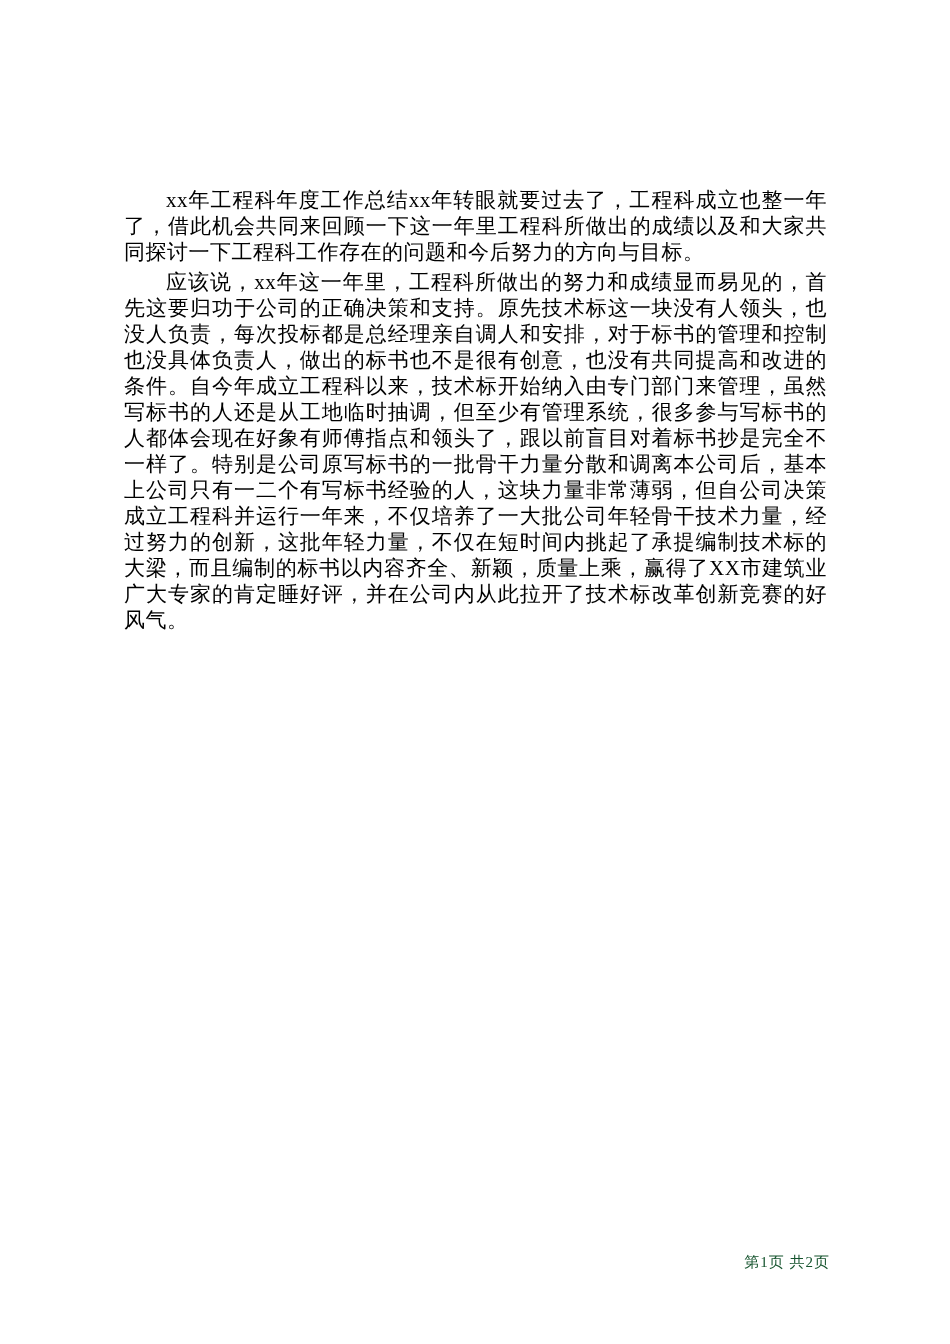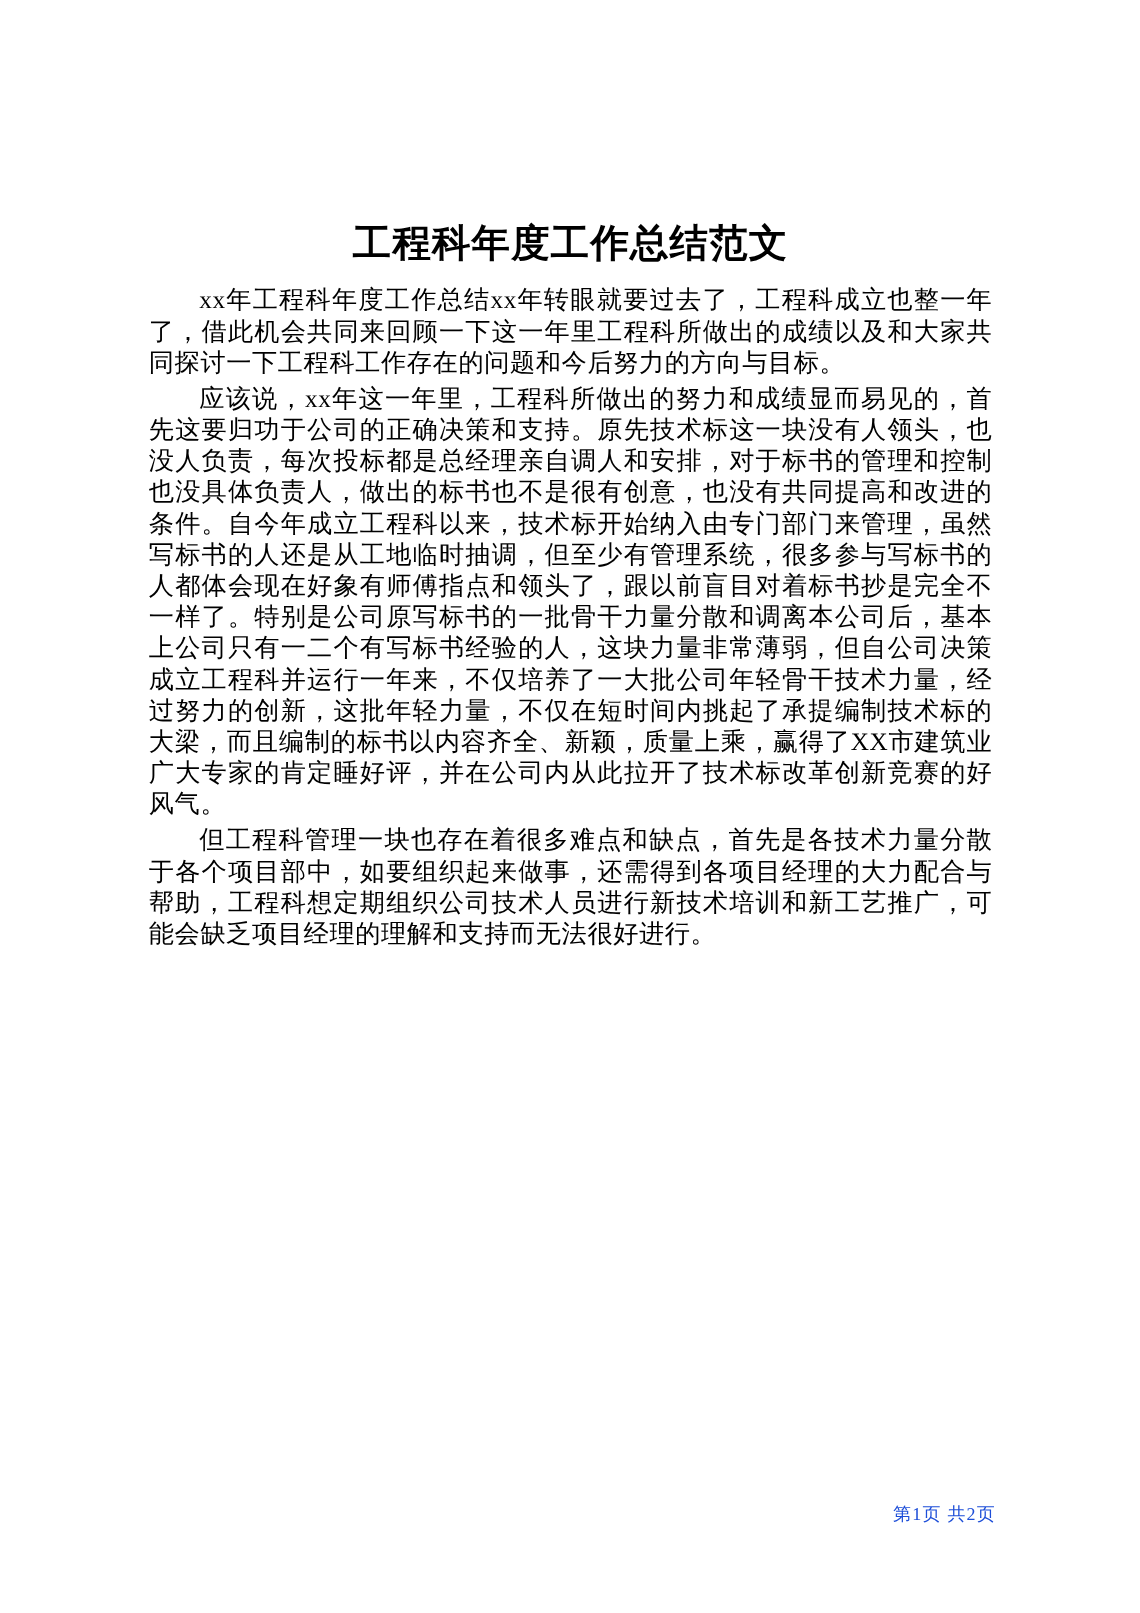--- a/index.html
+++ b/index.html
@@ -40,31 +40,29 @@
     text-indent: 2em;
     letter-spacing: 0.5px;
     word-break: break-all;
   }
   .page-footer {
     position: absolute;
     right: 120px;
     bottom: 72px;
     font-size: 15px;
     letter-spacing: 1px;
-    color: #1d4ed8;
+    color: #14532d;
   }
 </style>
 </head>
 <body>
 
 <div class="page">
 
-  <h1 class="doc-title">工程科年度工作总结范文</h1>
 
   <div class="doc-body">
     <p>xx年工程科年度工作总结xx年转眼就要过去了，工程科成立也整一年了，借此机会共同来回顾一下这一年里工程科所做出的成绩以及和大家共同探讨一下工程科工作存在的问题和今后努力的方向与目标。</p>
     <p>应该说，xx年这一年里，工程科所做出的努力和成绩显而易见的，首先这要归功于公司的正确决策和支持。原先技术标这一块没有人领头，也没人负责，每次投标都是总经理亲自调人和安排，对于标书的管理和控制也没具体负责人，做出的标书也不是很有创意，也没有共同提高和改进的条件。自今年成立工程科以来，技术标开始纳入由专门部门来管理，虽然写标书的人还是从工地临时抽调，但至少有管理系统，很多参与写标书的人都体会现在好象有师傅指点和领头了，跟以前盲目对着标书抄是完全不一样了。特别是公司原写标书的一批骨干力量分散和调离本公司后，基本上公司只有一二个有写标书经验的人，这块力量非常薄弱，但自公司决策成立工程科并运行一年来，不仅培养了一大批公司年轻骨干技术力量，经过努力的创新，这批年轻力量，不仅在短时间内挑起了承提编制技术标的大梁，而且编制的标书以内容齐全、新颖，质量上乘，赢得了XX市建筑业广大专家的肯定睡好评，并在公司内从此拉开了技术标改革创新竞赛的好风气。</p>
-    <p>但工程科管理一块也存在着很多难点和缺点，首先是各技术力量分散于各个项目部中，如要组织起来做事，还需得到各项目经理的大力配合与帮助，工程科想定期组织公司技术人员进行新技术培训和新工艺推广，可能会缺乏项目经理的理解和支持而无法很好进行。</p>
   </div>
 
   <div class="page-footer">第1页 共2页</div>
 
 </div>
 
 </body></html>

